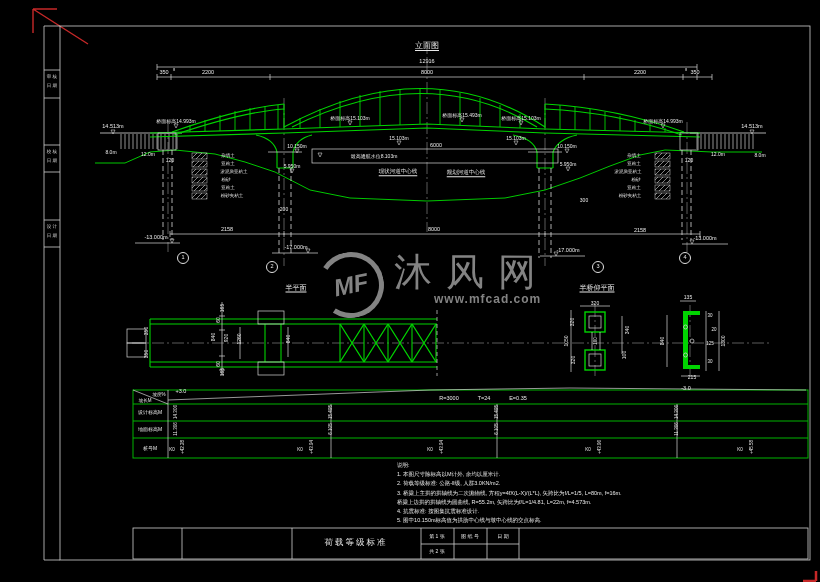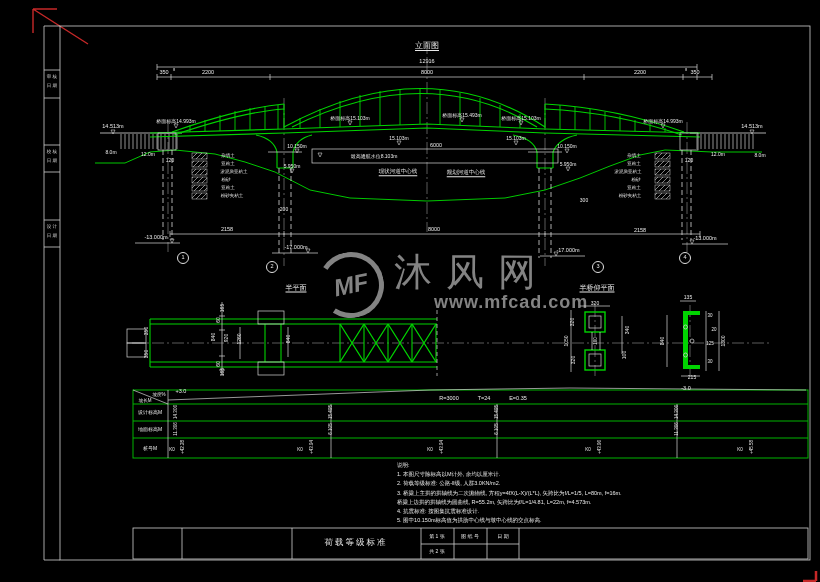--- a/index.html
+++ b/index.html
@@ -13,21 +13,21 @@
   .ann.und{text-decoration:underline;text-underline-offset:2px;}
   .ann.circ{width:10px;height:10px;border:1px solid #e0e0e0;border-radius:50%;
             display:flex;align-items:center;justify-content:center;font-size:5.5px;}
   .wm{position:absolute;left:318px;top:252px;z-index:1;display:flex;align-items:flex-start;
       color:#9a9a9a;opacity:.85;}
   .wm-logo{width:56px;height:56px;border:5px solid #9a9a9a;border-left-color:transparent;
            border-radius:50%;display:flex;align-items:center;justify-content:center;
            font-weight:bold;font-style:italic;font-size:24px;margin-right:10px;transform:rotate(-12deg);}
   .wm-col{display:flex;flex-direction:column;}
   .wm-name{font-size:38px;font-weight:normal;letter-spacing:14px;line-height:1.1;}
-  .wm-url{font-size:18px;font-weight:bold;letter-spacing:1px;margin-top:-2px;padding-left:40px;}
+  .wm-url{font-size:12px;font-weight:bold;letter-spacing:1px;margin-top:-2px;padding-left:40px;}
   .notes{position:absolute;left:397px;top:461px;width:360px;z-index:3;color:#e8e8e8;
          font-size:5.5px;line-height:9.2px;}
   .tb-cell{position:absolute;z-index:3;color:#e8e8e8;font-size:5px;white-space:nowrap;
            transform:translate(-50%,-50%);}
   .tb-title{font-size:8.5px;letter-spacing:2px;}
   .stamp{position:absolute;left:44px;width:16px;z-index:3;color:#d8d8d8;font-size:4.5px;
          text-align:center;line-height:9px;}
   .hdr{position:absolute;z-index:3;color:#e8e8e8;white-space:nowrap;transform:translate(-50%,-50%);}
 </style>
 </head>

